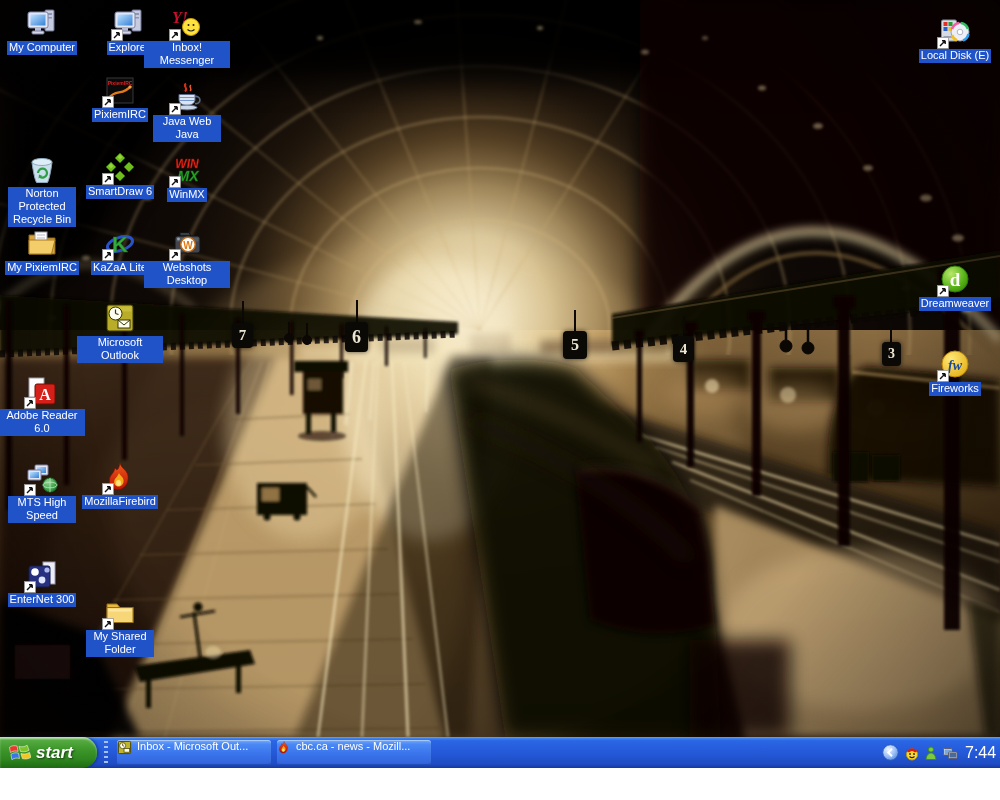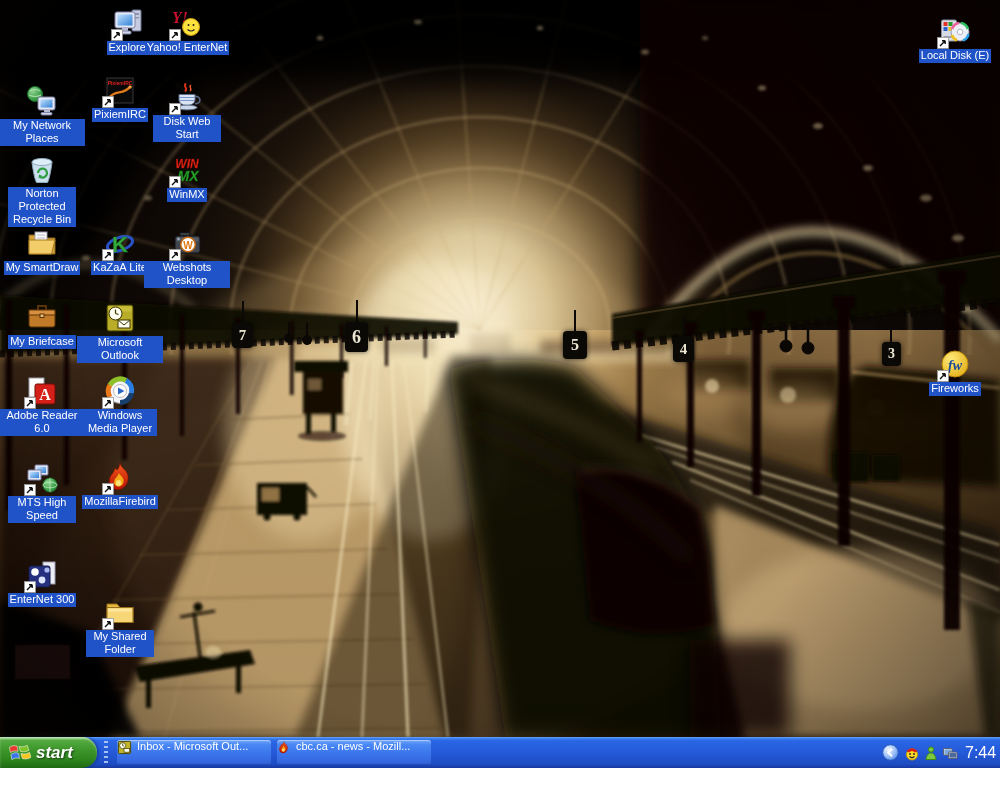--- a/index.html
+++ b/index.html
@@ -538,51 +538,43 @@
         <g stroke="#f4f8e8" stroke-width=".7" stroke-opacity=".85">
           <path d="M1.5,5.5 C4,3.8 6.5,3.4 9.5,4.3 L10.5,9.8 C7.5,8.9 5,9.3 2.5,11 Z" fill="#e8392c"></path>
           <path d="M11.5,4.6 C14.5,5.4 17,5.2 20,3.4 L22,8.6 C19,10.4 16.5,10.6 13,9.9 Z" fill="#7ec428"></path>
           <path d="M3,13 C5.5,11.3 8,10.9 11,11.8 L12,17.3 C9,16.4 6.5,16.8 4,18.5 Z" fill="#3a74e8"></path>
           <path d="M13.5,12.1 C16.5,12.9 19,12.7 22.5,10.9 L24,16.1 C21,17.9 18.5,18.1 15,17.4 Z" fill="#f6c61e"></path>
         </g>
       </symbol>
     </defs>
   </svg>
 
-  <div class="cell" style="left:-1px;top:84px">
-    <div class="ic">
-        <svg class="main" viewBox="0 0 32 32">
-          <use href="#i-network"></use>
-        </svg>
-      </div>
-    <div class="lbl">My Network Places</div>
+  <div class="cell" style="left:-1px;top:6px">
+    <div class="ic">
+        <svg class="main" viewBox="0 0 32 32">
+          <use href="#i-computer"></use>
+        </svg>
+      </div>
+    <div class="lbl">My Computer</div>
   </div>
   <div class="cell w64" style="left:-1px;top:152px">
     <div class="ic">
         <svg class="main" viewBox="0 0 32 32">
           <use href="#i-recycle"></use>
         </svg>
       </div>
     <div class="lbl">Norton Protected Recycle Bin</div>
   </div>
   <div class="cell" style="left:-1px;top:226px">
     <div class="ic">
         <svg class="main" viewBox="0 0 32 32">
           <use href="#i-docs"></use>
         </svg>
       </div>
-    <div class="lbl">My SmartDraw</div>
-  </div>
-  <div class="cell" style="left:-1px;top:300px">
-    <div class="ic">
-        <svg class="main" viewBox="0 0 32 32">
-          <use href="#i-briefcase"></use>
-        </svg>
-      </div>
-    <div class="lbl">My Briefcase</div>
+    <div class="lbl">My PixiemIRC</div>
   </div>
   <div class="cell" style="left:-1px;top:374px">
     <div class="ic">
         <svg class="main" viewBox="0 0 32 32">
           <use href="#i-adobe"></use>
         </svg>
         <svg class="arr" viewBox="0 0 12 12">
           <use href="#i-arrow"></use>
         </svg>
       </div>
@@ -626,50 +618,50 @@
     <div class="ic">
         <svg class="main" viewBox="0 0 32 32">
           <use href="#i-pixiemirc"></use>
         </svg>
         <svg class="arr" viewBox="0 0 12 12">
           <use href="#i-arrow"></use>
         </svg>
       </div>
     <div class="lbl">PixiemIRC</div>
   </div>
+  <div class="cell" style="left:77px;top:150px">
+    <div class="ic">
+        <svg class="main" viewBox="0 0 32 32">
+          <use href="#i-smartdraw"></use>
+        </svg>
+        <svg class="arr" viewBox="0 0 12 12">
+          <use href="#i-arrow"></use>
+        </svg>
+      </div>
+    <div class="lbl">SmartDraw 6</div>
+  </div>
   <div class="cell" style="left:77px;top:226px">
     <div class="ic">
         <svg class="main" viewBox="0 0 32 32">
           <use href="#i-kazaa"></use>
         </svg>
         <svg class="arr" viewBox="0 0 12 12">
           <use href="#i-arrow"></use>
         </svg>
       </div>
     <div class="lbl">KaZaA Lite</div>
   </div>
   <div class="cell" style="left:77px;top:301px">
     <div class="ic">
         <svg class="main" viewBox="0 0 32 32">
           <use href="#i-outlook"></use>
         </svg>
       </div>
     <div class="lbl">Microsoft Outlook</div>
   </div>
-  <div class="cell w70" style="left:77px;top:374px">
-    <div class="ic">
-        <svg class="main" viewBox="0 0 32 32">
-          <use href="#i-wmp"></use>
-        </svg>
-        <svg class="arr" viewBox="0 0 12 12">
-          <use href="#i-arrow"></use>
-        </svg>
-      </div>
-    <div class="lbl">Windows Media Player</div>
-  </div>
   <div class="cell" style="left:77px;top:460px">
     <div class="ic">
         <svg class="main" viewBox="0 0 32 32">
           <use href="#i-flame"></use>
         </svg>
         <svg class="arr" viewBox="0 0 12 12">
           <use href="#i-arrow"></use>
         </svg>
       </div>
     <div class="lbl">MozillaFirebird</div>
@@ -688,32 +680,32 @@
 
   <div class="cell" style="left:144px;top:6px">
     <div class="ic">
         <svg class="main" viewBox="0 0 32 32">
           <use href="#i-yahoo"></use>
         </svg>
         <svg class="arr" viewBox="0 0 12 12">
           <use href="#i-arrow"></use>
         </svg>
       </div>
-    <div class="lbl">Yahoo! EnterNet</div>
+    <div class="lbl">Inbox! Messenger</div>
   </div>
   <div class="cell w64" style="left:144px;top:80px">
     <div class="ic">
         <svg class="main" viewBox="0 0 32 32">
           <use href="#i-java"></use>
         </svg>
         <svg class="arr" viewBox="0 0 12 12">
           <use href="#i-arrow"></use>
         </svg>
       </div>
-    <div class="lbl">Disk Web Start</div>
+    <div class="lbl">Java Web Java</div>
   </div>
   <div class="cell" style="left:144px;top:153px">
     <div class="ic">
         <svg class="main" viewBox="0 0 32 32">
           <use href="#i-winmx"></use>
         </svg>
         <svg class="arr" viewBox="0 0 12 12">
           <use href="#i-arrow"></use>
         </svg>
       </div>
@@ -734,20 +726,31 @@
   <div class="cell" style="left:144px;top:226px">
     <div class="ic">
         <svg class="main" viewBox="0 0 32 32">
           <use href="#i-webshots"></use>
         </svg>
         <svg class="arr" viewBox="0 0 12 12">
           <use href="#i-arrow"></use>
         </svg>
       </div>
     <div class="lbl">Webshots Desktop</div>
+  </div>
+  <div class="cell" style="left:912px;top:262px">
+    <div class="ic">
+        <svg class="main" viewBox="0 0 32 32">
+          <use href="#i-dw"></use>
+        </svg>
+        <svg class="arr" viewBox="0 0 12 12">
+          <use href="#i-arrow"></use>
+        </svg>
+      </div>
+    <div class="lbl">Dreamweaver</div>
   </div>
   <div class="cell" style="left:912px;top:347px">
     <div class="ic">
         <svg class="main" viewBox="0 0 32 32">
           <use href="#i-fw"></use>
         </svg>
         <svg class="arr" viewBox="0 0 12 12">
           <use href="#i-arrow"></use>
         </svg>
       </div>

